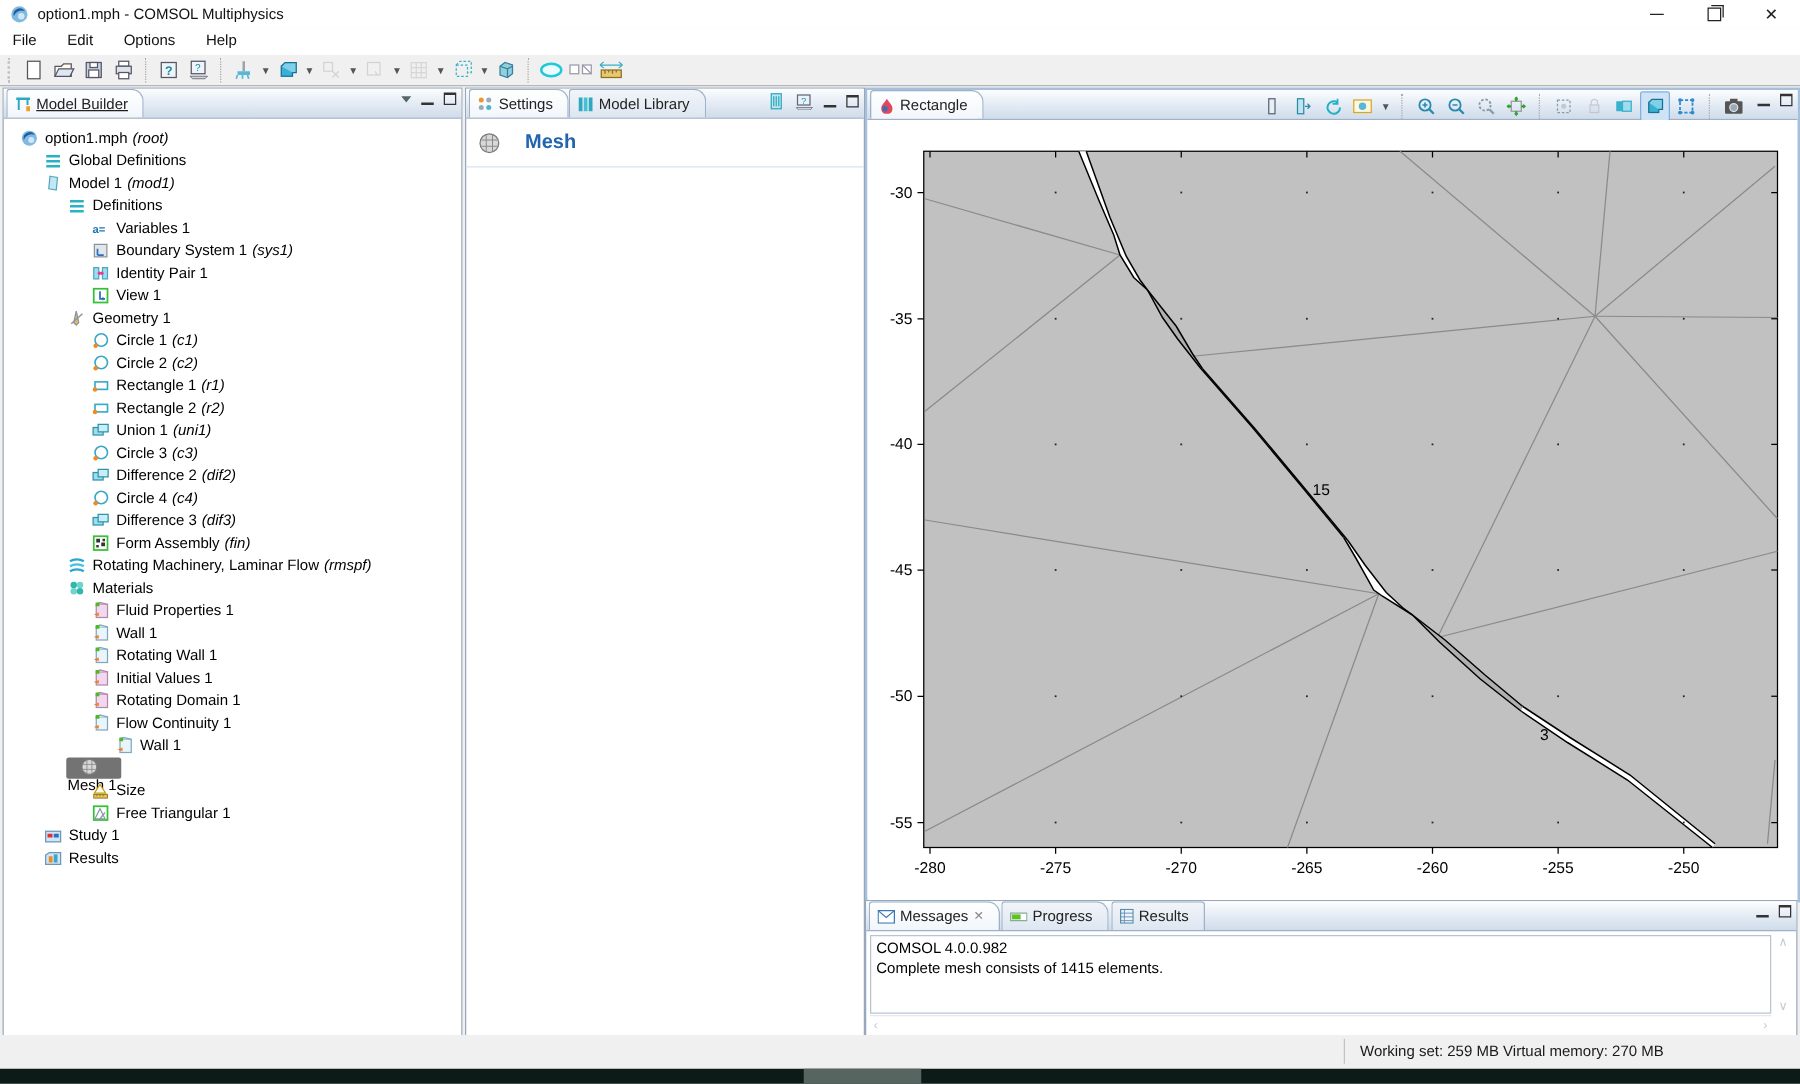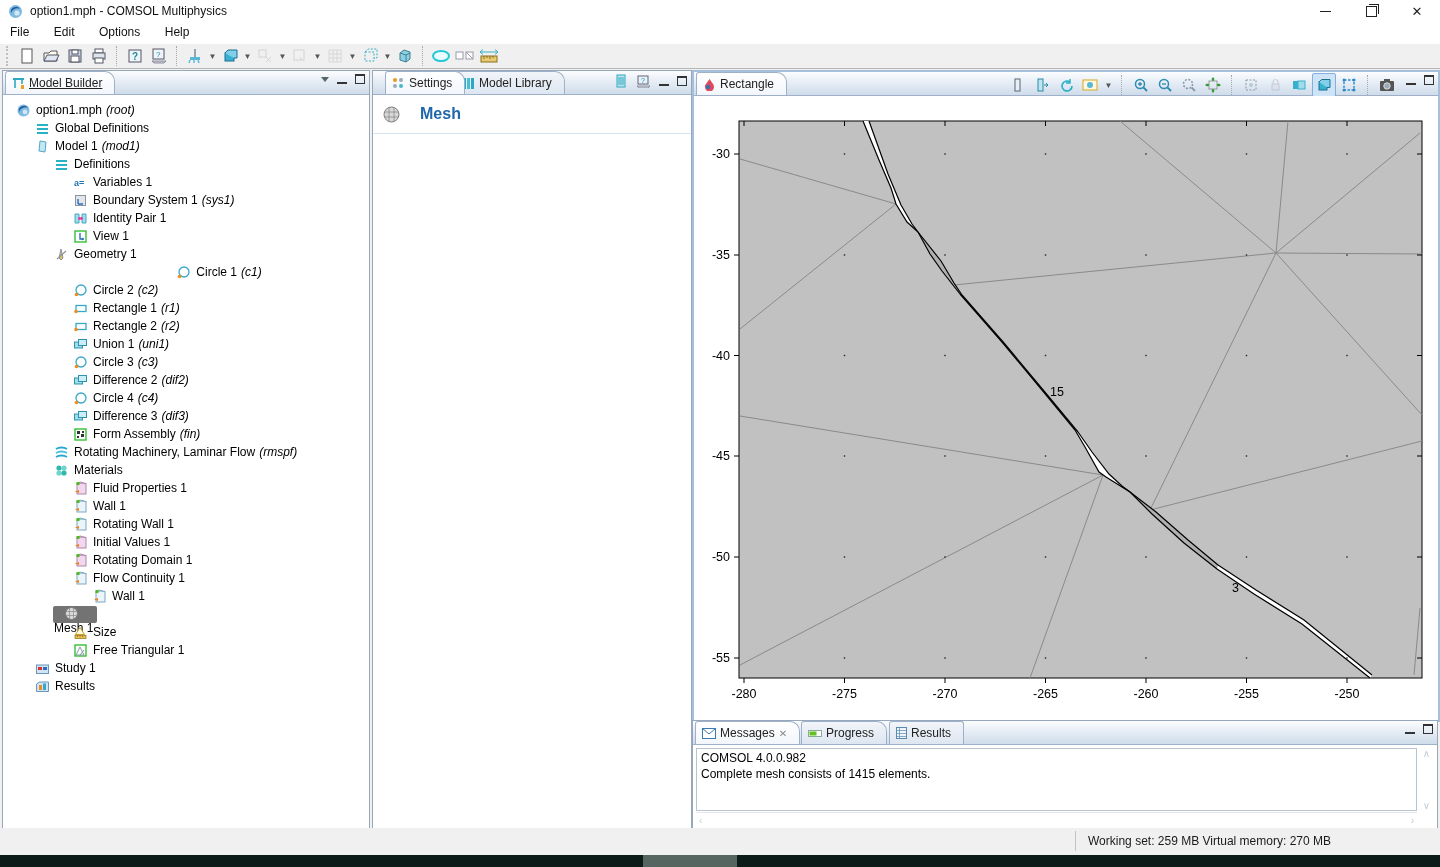--- a/index.html
+++ b/index.html
@@ -321,21 +321,21 @@
         <span class="sel-span">
           <span class="ti">
             <svg width="15" height="15" viewBox="0 0 15 15">
               <path d="M7 2l2 9-2 2-2-2Z" fill="#e8c050" stroke="#8a94a0"></path>
               <path d="M3 12L12 4" stroke="#8a94a0" stroke-width="1.2"></path>
             </svg>
           </span>
           <span class="tlabel">Geometry 1</span>
         </span>
       </div>
-      <div class="trow" style="padding-left: 69px; justify-content: center;">
+      <div class="trow" style="padding-left: 69px;">
         <span class="sel-span">
           <span class="ti">
             <svg width="15" height="15" viewBox="0 0 15 15">
               <circle cx="8" cy="7" r="5" fill="none" stroke="#38a8c8" stroke-width="1.3"></circle>
               <circle cx="3.5" cy="11.5" r="1.8" fill="#f08c1e"></circle>
             </svg>
           </span>
           <span class="tlabel">Circle 1</span>
           <span class="ttag">(c1)</span>
         </span>
@@ -624,21 +624,21 @@
             </svg>
           </span>
           <span class="tlabel">Results</span>
         </span>
       </div>
     </div>
 </div>
 
 <div class="panel" id="settings-panel" style="left:372px;top:70px;width:318px;height:758px;">
   <div class="phead">
-    <div class="ptab" style="left:12px;z-index:2;">
+    <div class="ptab" style="left:2px;z-index:2;">
       <svg width="13" height="13" viewBox="0 0 13 13">
           <circle cx="3" cy="3" r="2" fill="#e89a28"></circle>
           <circle cx="9" cy="3" r="2" fill="#9ab"></circle>
           <circle cx="3" cy="9" r="2" fill="#9ab"></circle>
           <circle cx="9" cy="9" r="2" fill="#48b8c8"></circle>
         </svg>
       <span>Settings</span>
     </div>
     <div class="ptab inactive" style="left:82px;z-index:1;">
       <svg width="13" height="13" viewBox="0 0 13 13">

